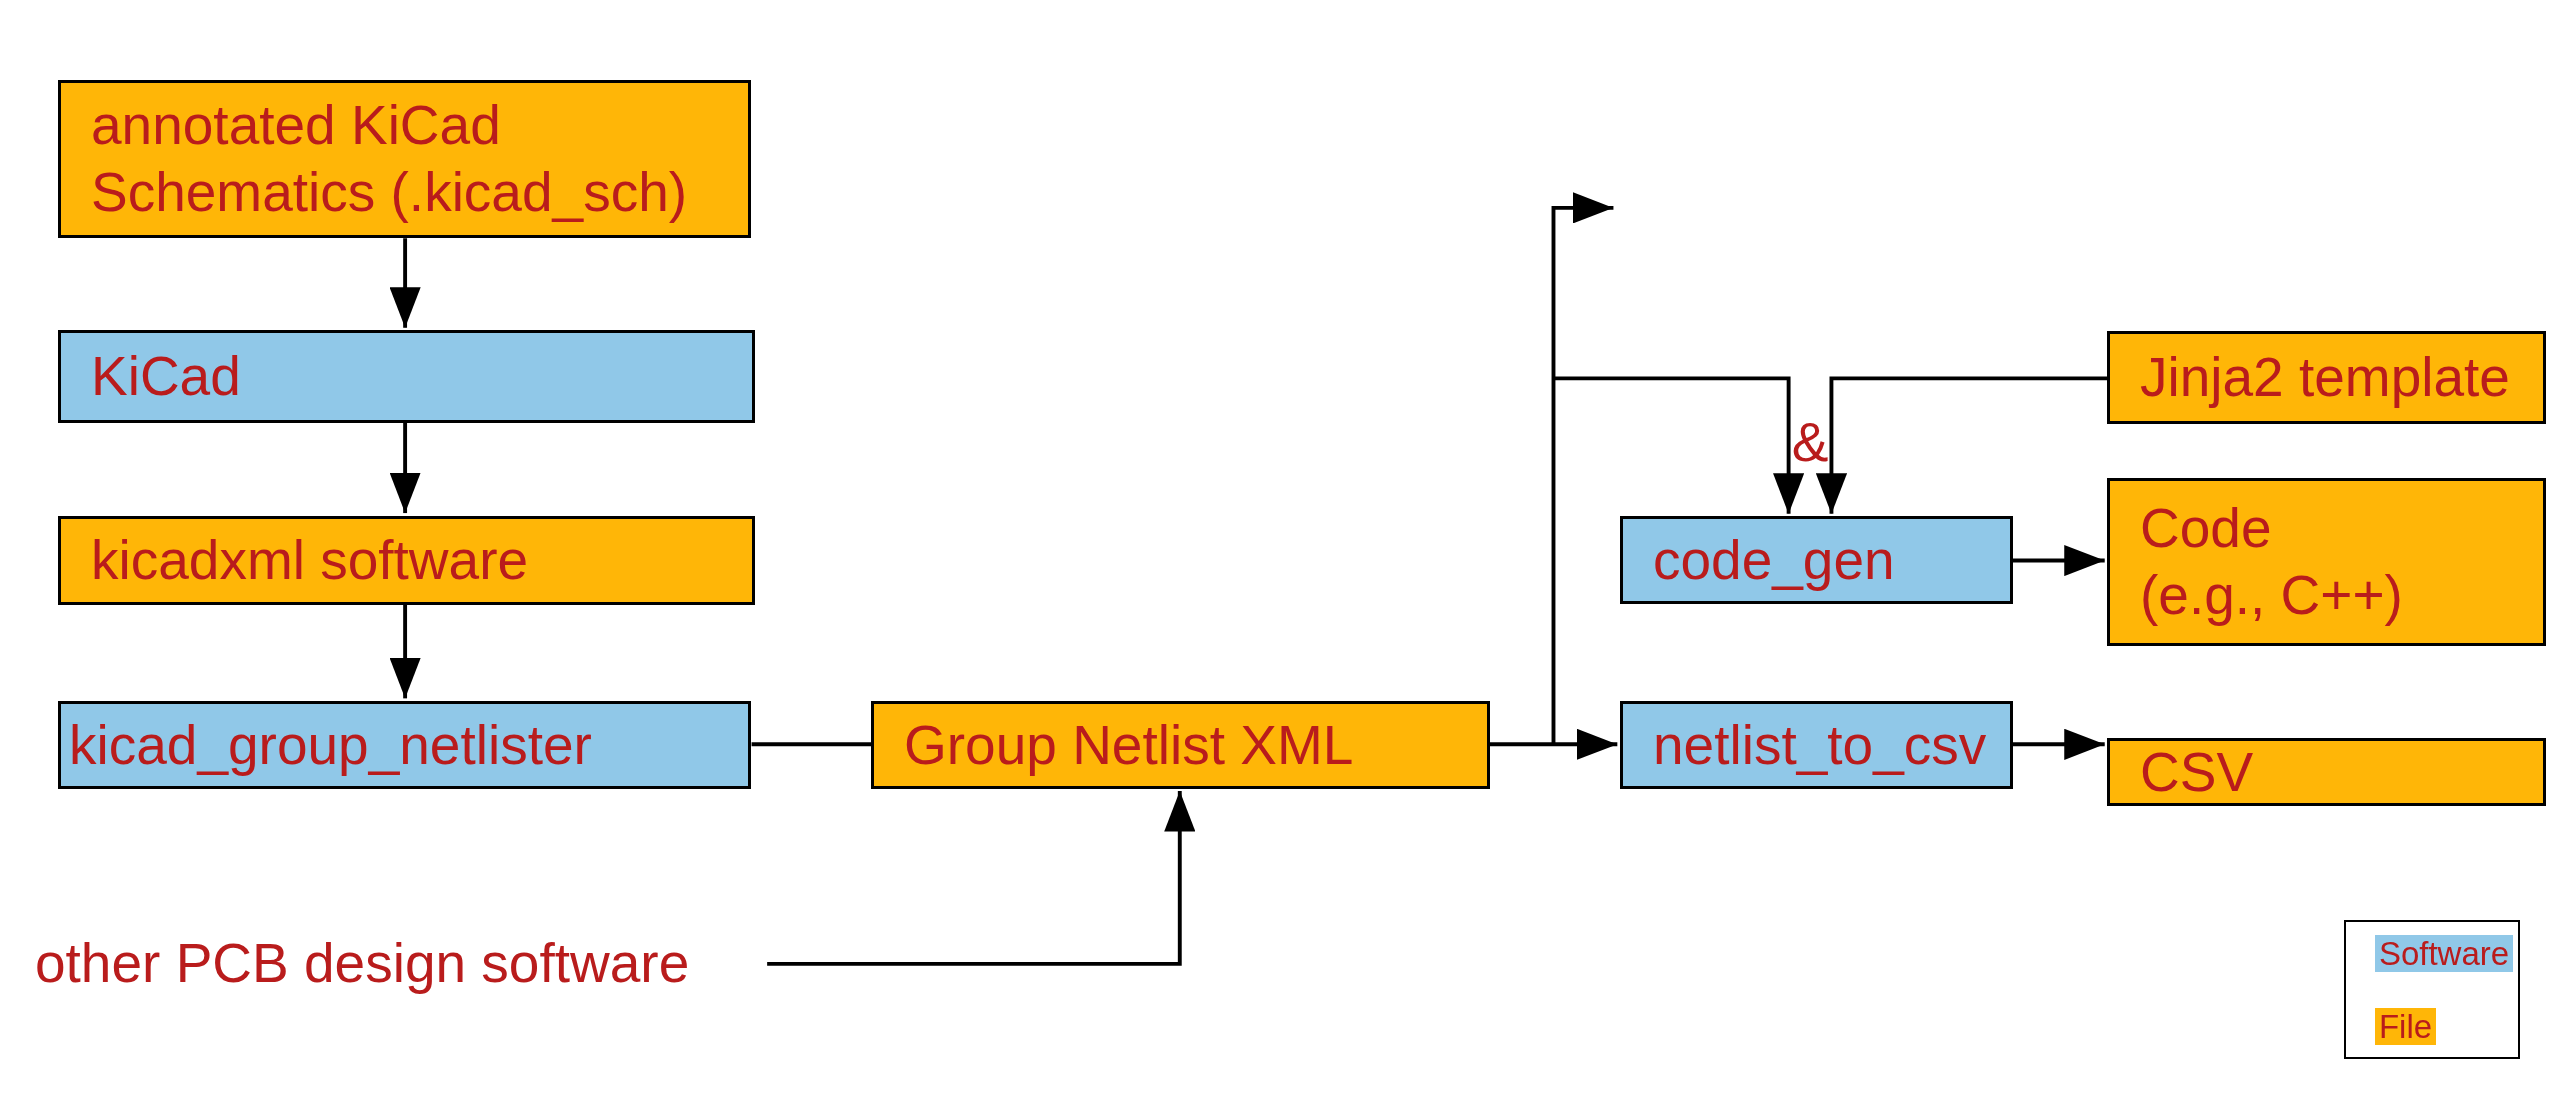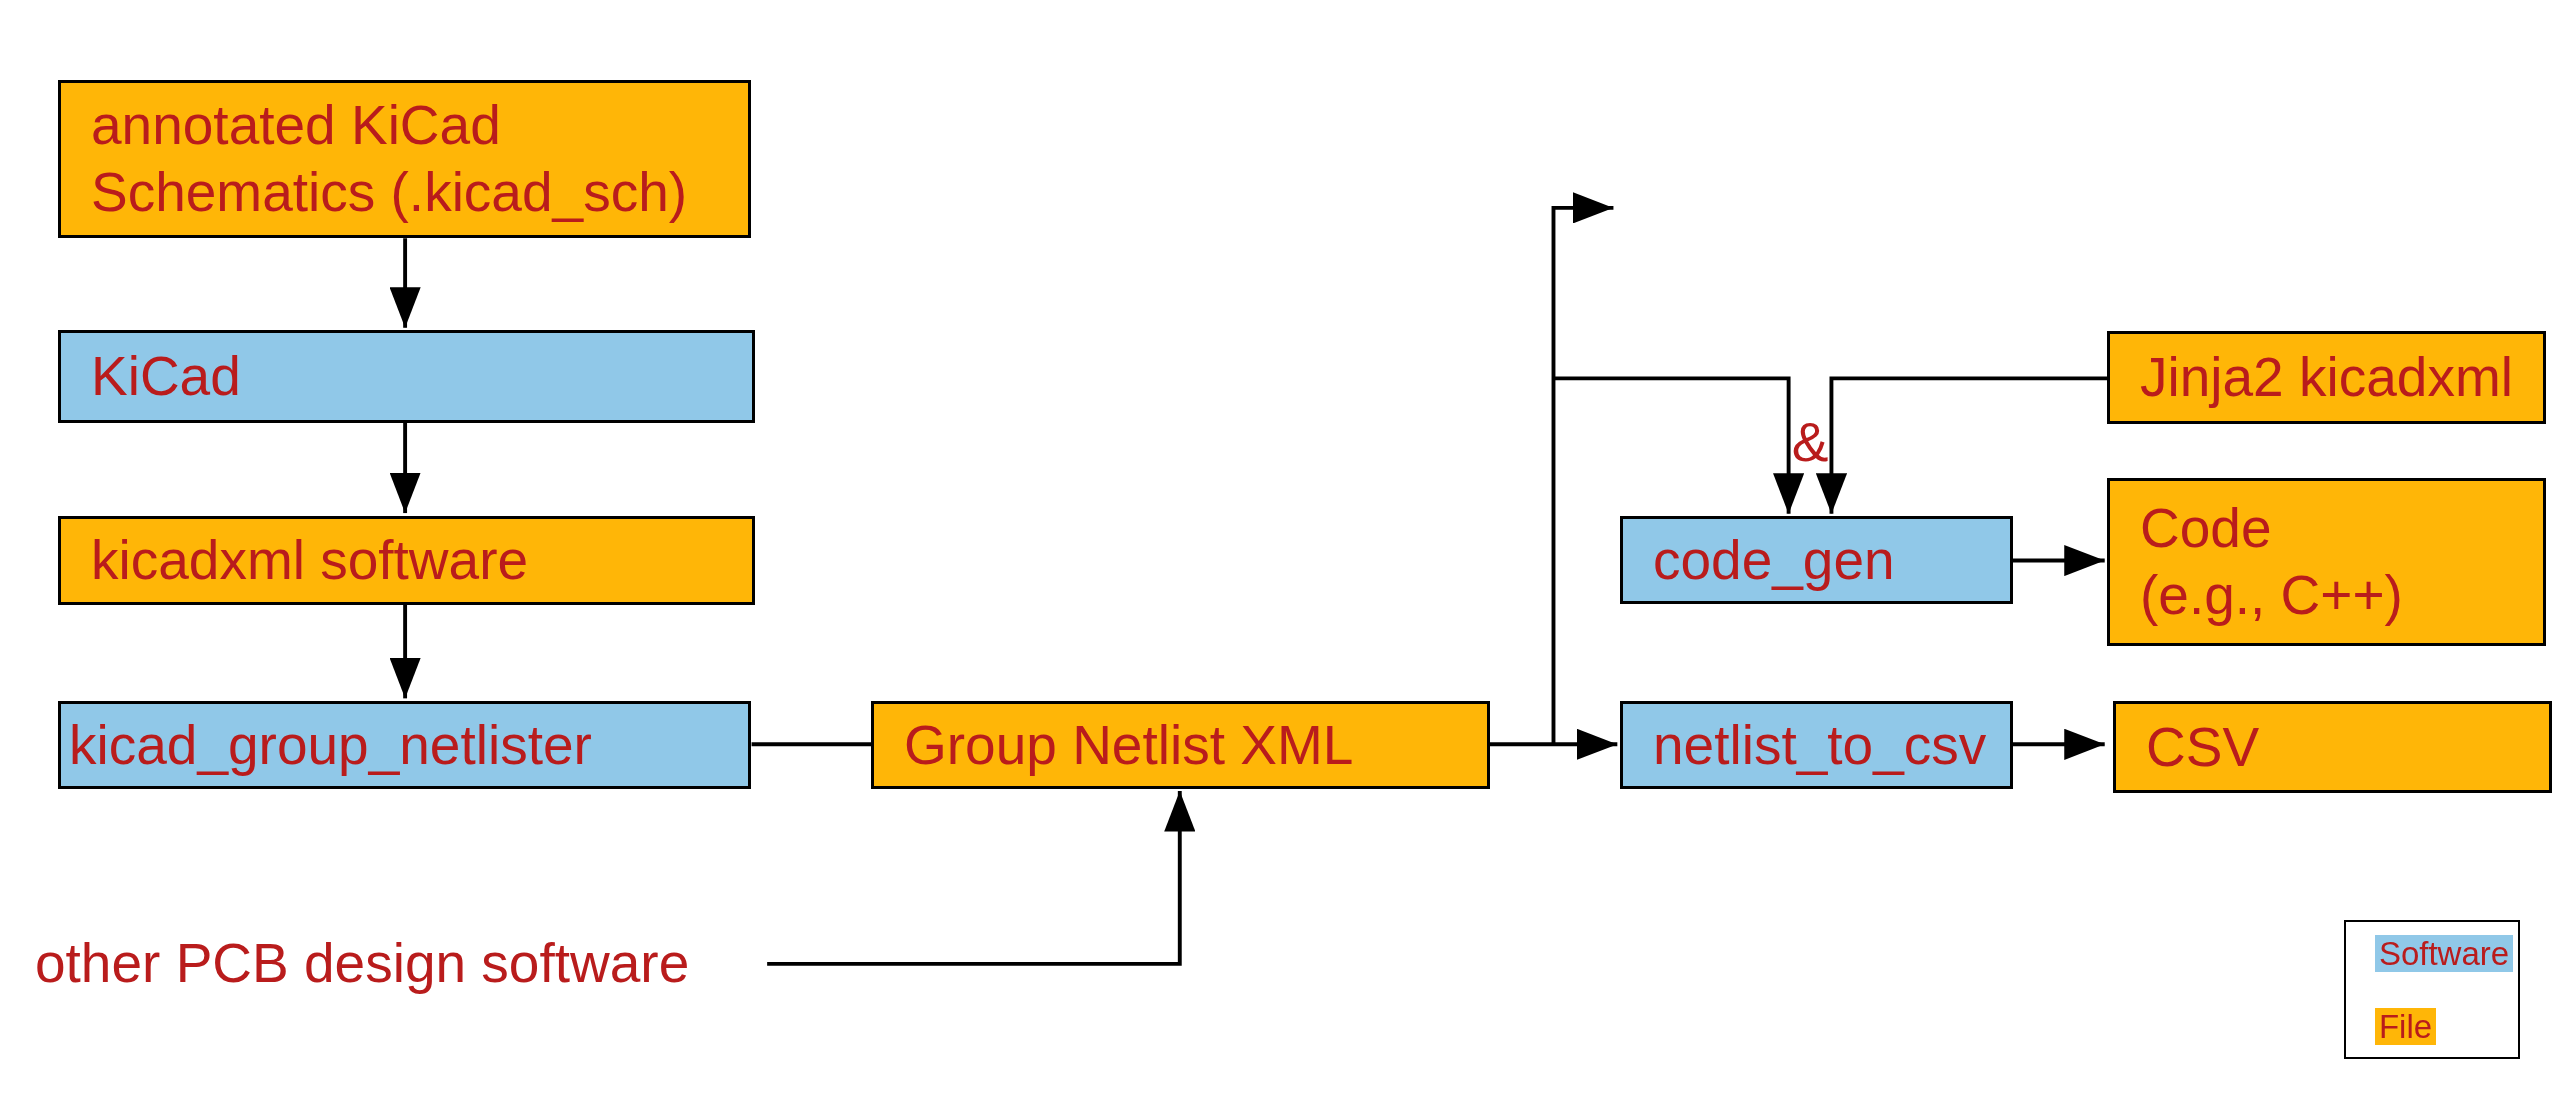--- a/index.html
+++ b/index.html
@@ -62,21 +62,21 @@
   
   #node-annotated-schematics{left:58px;top:80px;width:693px;height:158px;}
   #node-kicad{left:58px;top:330px;width:697px;height:93px;}
   #node-kicadxml-netlist{left:58px;top:516px;width:697px;height:89px;}
   #node-kicad-group-netlister{left:58px;top:701px;width:693px;height:88px;padding-left:8px;}
   #node-group-netlist-xml{left:871px;top:701px;width:619px;height:88px;}
   #node-code-gen{left:1620px;top:516px;width:393px;height:88px;}
   #node-jinja2-template{left:2107px;top:331px;width:439px;height:93px;}
   #node-code-output{left:2107px;top:478px;width:439px;height:168px;}
   #node-netlist-to-csv{left:1620px;top:701px;width:393px;height:88px;}
-  #node-csv-output{left:2107px;top:701px;width:439px;height:92px;margin-left:6px;}
+  #node-csv-output{left:2107px;top:738px;width:439px;height:68px;}
 
   #annotation-other-use-cases{left:1635px;top:140px;}
   #annotation-amp{left:1788px;top:414px;width:44px;}
   #annotation-other-pcb{left:35px;top:931px;line-height:65px;text-align:center;}
 </style>
 </head>
 <body>
 
 <div class="canvas">
 
@@ -107,21 +107,21 @@
   <div class="node software" id="node-kicad">KiCad</div>
 
   <div class="node file" id="node-kicadxml-netlist">kicadxml software</div>
 
   <div class="node software" id="node-kicad-group-netlister">kicad_group_netlister</div>
 
   <div class="node software" id="node-code-gen">code_gen</div>
 
   <div class="node file" id="node-group-netlist-xml">Group Netlist XML</div>
 
-  <div class="node file" id="node-jinja2-template">Jinja2 kicadxml</div>
+  <div class="node file" id="node-jinja2-template">Jinja2 template</div>
 
   <div class="node file" id="node-code-output">Code
 (e.g., C++)</div>
 
   <div class="node software" id="node-netlist-to-csv">netlist_to_csv</div>
 
   <div class="node file" id="node-csv-output">CSV</div>
 
 
   <div class="amp" id="annotation-amp">&amp;</div>

